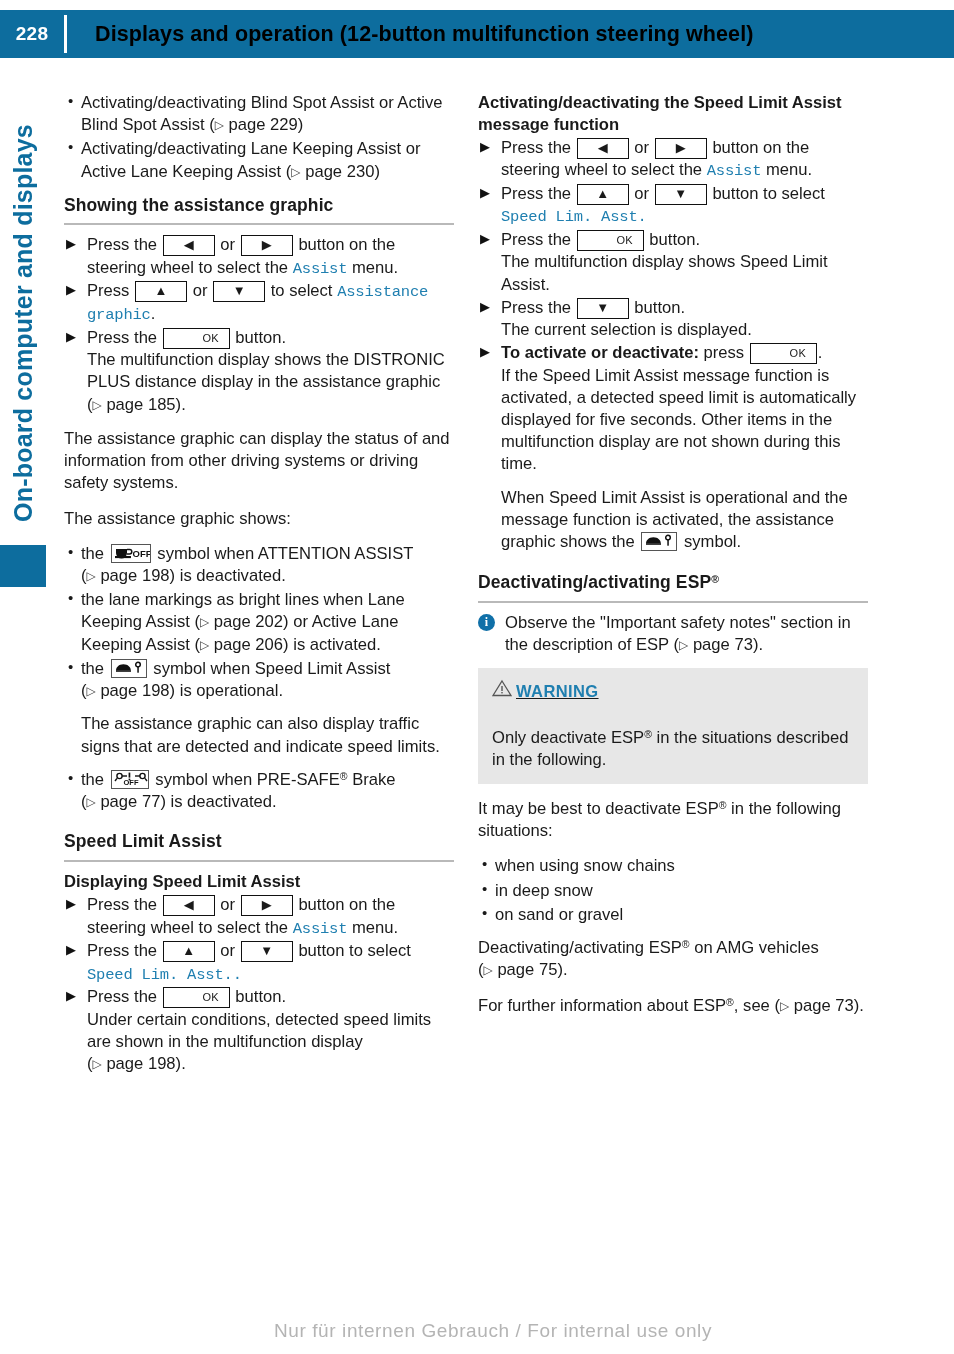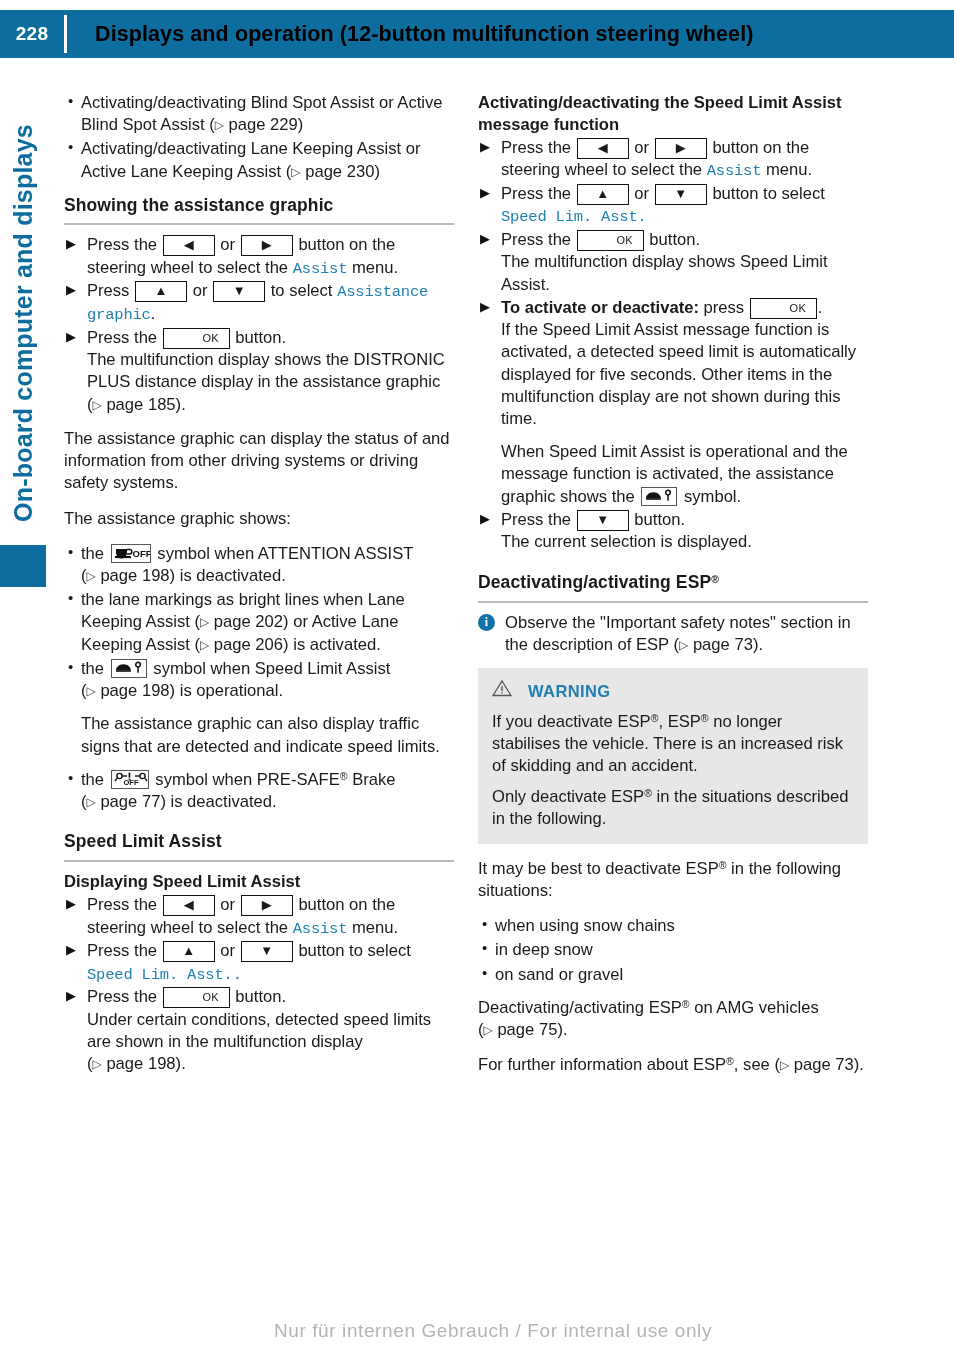--- a/index.html
+++ b/index.html
@@ -122,21 +122,21 @@
     width:17px;height:17px;border-radius:50%;
     background:#1070a8;color:#fff;font-weight:bold;font-size:12px;
     display:flex;align-items:center;justify-content:center;
     font-family:"Liberation Serif", serif;
   }
   
   .warn{
     background:#e7e7e7;padding:11px 14px 13px 14px;margin-bottom:14px;
   }
   .warn .wt{
-    display:flex;align-items:center;gap:16px;margin-bottom:7px;
+    display:flex;align-items:center;gap:4px;margin-bottom:23px;text-decoration:underline;
   }
   .warn .wt .wlabel{
     color:#1f7fb0;font-weight:bold;font-size:16.5px;letter-spacing:.4px;
   }
   .warn p{margin:0 0 9px 0;}
   .warn p:last-child{margin-bottom:0;}
 
   
   .footer{
     position:absolute;left:16px;bottom:12px;width:954px;text-align:center;
@@ -305,43 +305,43 @@
       <span>button to select</span>
       <div><span class="mono">Speed Lim. Asst.</span></div>
     </li>
     <li>
       <span>Press the</span>
       <span class="key ok">OK</span>
       <span>button.</span>
       <div>The multifunction display shows Speed Limit Assist.</div>
     </li>
     <li>
+      <span>Press the</span>
+      <span class="key arrow">▼</span>
+      <span>button.</span>
+      <div>The current selection is displayed.</div>
+    </li>
+    <li>
       <b>To activate or deactivate:</b>
       <span>press</span>
       <span class="key ok">OK</span><span>.</span>
       <div>If the Speed Limit Assist message function is activated, a detected speed limit is automatically displayed for five seconds. Other items in the multifunction display are not shown during this time.</div>
       <div style="margin-top:11px;">
         <span>When Speed Limit Assist is operational and the message function is activated, the assistance graphic shows the</span>
         <span class="chip" style="width:36px;">
           <svg width="32" height="15" viewBox="0 0 32 15">
             <path d="M2 10.5 c0-2.3 1-3.4 2-4.3 c1.3-1.2 3-1.9 5.4-1.9 c2.4 0 4.1 .7 5.4 1.9 c1 .9 2 2 2 4.3 z" fill="#111"></path>
             <rect x="2" y="10.3" width="15" height="1.5" fill="#111"></rect>
             <circle cx="24" cy="4.6" r="2.3" fill="none" stroke="#111" stroke-width="1.5"></circle>
             <rect x="23.3" y="6.3" width="1.5" height="6.4" fill="#111"></rect>
           </svg>
         </span>
         <span>symbol.</span>
       </div>
     </li>
-    <li>
-      <span>Press the</span>
-      <span class="key arrow">▼</span>
-      <span>button.</span>
-      <div>The current selection is displayed.</div>
-    </li>
   </ul>
 
   <div class="sect-wrap" style="margin-top:18px;">
     <h2 class="sect"><span>Deactivating/activating ESP</span><span class="reg">®</span></h2>
   </div>
 
   <div class="note">
     <div class="iicon">i</div>
     <span>Observe the "Important safety notes" section in the description of ESP (</span><span class="xref"><span class="tri">▷</span> <span>page 73</span></span><span>).</span>
   </div>
@@ -350,21 +350,20 @@
     <div class="wt">
       <span>
         <svg width="20" height="18" viewBox="0 0 20 18">
           <path d="M10 2 L19 16.5 L1 16.5 Z" fill="none" stroke="#555" stroke-width="1.3"></path>
           <rect x="9.3" y="7" width="1.4" height="5" fill="#555"></rect>
           <rect x="9.3" y="13" width="1.4" height="1.4" fill="#555"></rect>
         </svg>
       </span>
       <span class="wlabel">WARNING</span>
     </div>
-    <p><span>If you deactivate ESP</span><span class="reg">®</span><span>, ESP</span><span class="reg">®</span><span> no longer stabilises the vehicle. There is an increased risk of skidding and an accident.</span></p>
     <p><span>Only deactivate ESP</span><span class="reg">®</span><span> in the situations described in the following.</span></p>
   </div>
 
   <p class="para"><span>It may be best to deactivate ESP</span><span class="reg">®</span><span> in the following situations:</span></p>
 
   <ul class="bul">
     <li>when using snow chains</li>
     <li>in deep snow</li>
     <li>on sand or gravel</li>
   </ul>

